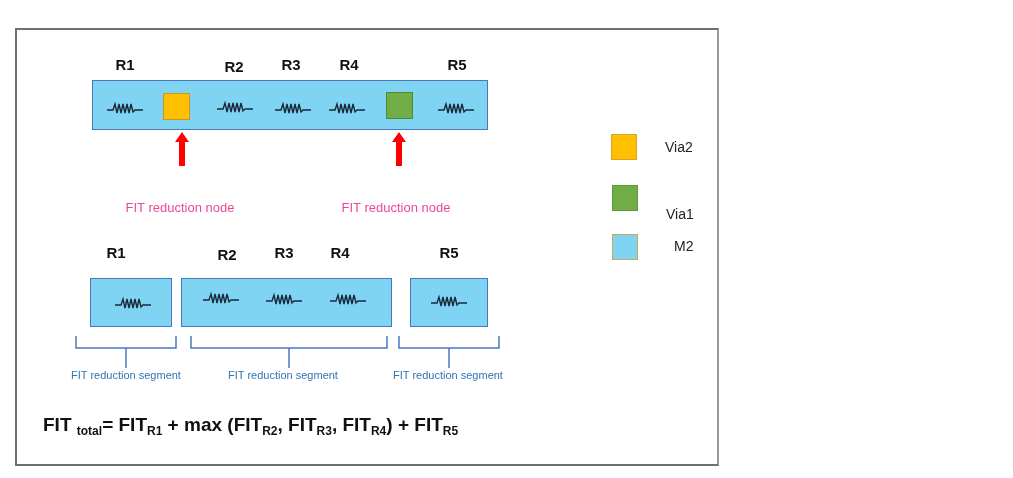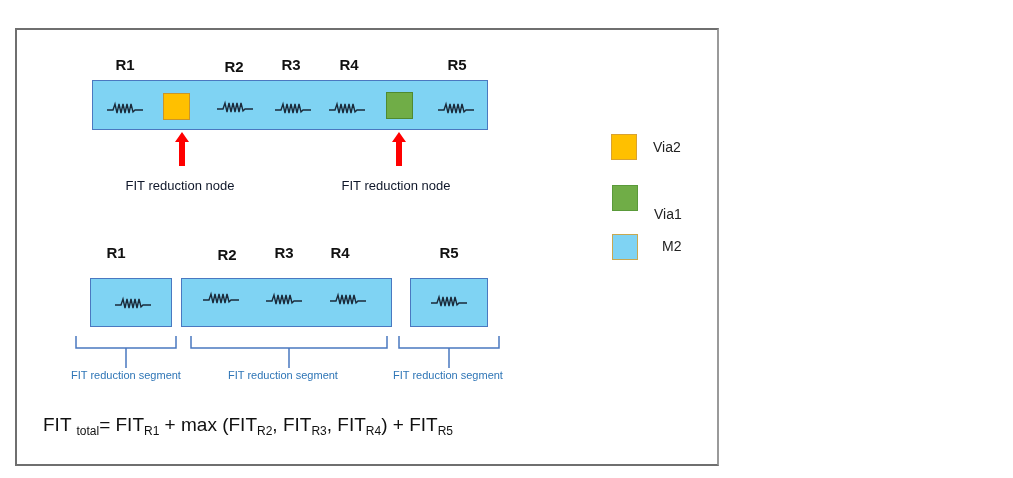--- a/index.html
+++ b/index.html
@@ -3,26 +3,26 @@
 <meta charset="utf-8">
 <style>
   html,body{margin:0;padding:0;background:#fff;}
   body{width:1013px;height:478px;position:relative;overflow:hidden;font-family:"Liberation Sans",sans-serif;}
   .frame{position:absolute;left:15px;top:28px;width:704px;height:438px;border:2px solid #6f6f6f;border-right-color:#9a9a9a;box-sizing:border-box;background:#fff;}
   .rlabel{position:absolute;font-weight:bold;font-size:15px;color:#111;transform:translateX(-50%);}
   .strip{position:absolute;background:#7fd3f3;border:1px solid #4a78c0;box-sizing:border-box;}
   .res{position:absolute;width:40px;height:16px;transform:translate(-50%,-50%);}
   .via{position:absolute;box-sizing:border-box;}
   .arrow{position:absolute;width:14px;height:34px;}
-  .red{position:absolute;color:#0f172a;font-size:13px;transform:translateX(-50%);white-space:nowrap;}
+  .red{position:absolute;color:#ec4899;font-size:13px;transform:translateX(-50%);white-space:nowrap;margin-top:22px;}
   .seg{position:absolute;color:#2e75b6;font-size:11px;transform:translateX(-50%);white-space:nowrap;}
   .brace{position:absolute;}
   .legend-swatch{position:absolute;width:26px;height:26px;box-sizing:border-box;}
-  .legend-label{position:absolute;font-size:14px;color:#222;}
-  .formula{position:absolute;left:43px;top:414px;font-weight:normal;font-size:19px;color:#111;white-space:nowrap;}
+  .legend-label{position:absolute;font-size:14px;color:#222;margin-left:12px;}
+  .formula{position:absolute;left:43px;top:414px;font-weight:bold;font-size:19px;color:#111;white-space:nowrap;}
   .formula sub{font-size:12px;vertical-align:-4px;}
 </style>
 </head>
 <body>
 
 <div class="frame"></div>
 
 <div>
   <span class="rlabel" style="left:125px;top:56px;">R1</span>
   <span class="rlabel" style="left:234px;top:58px;">R2</span>

